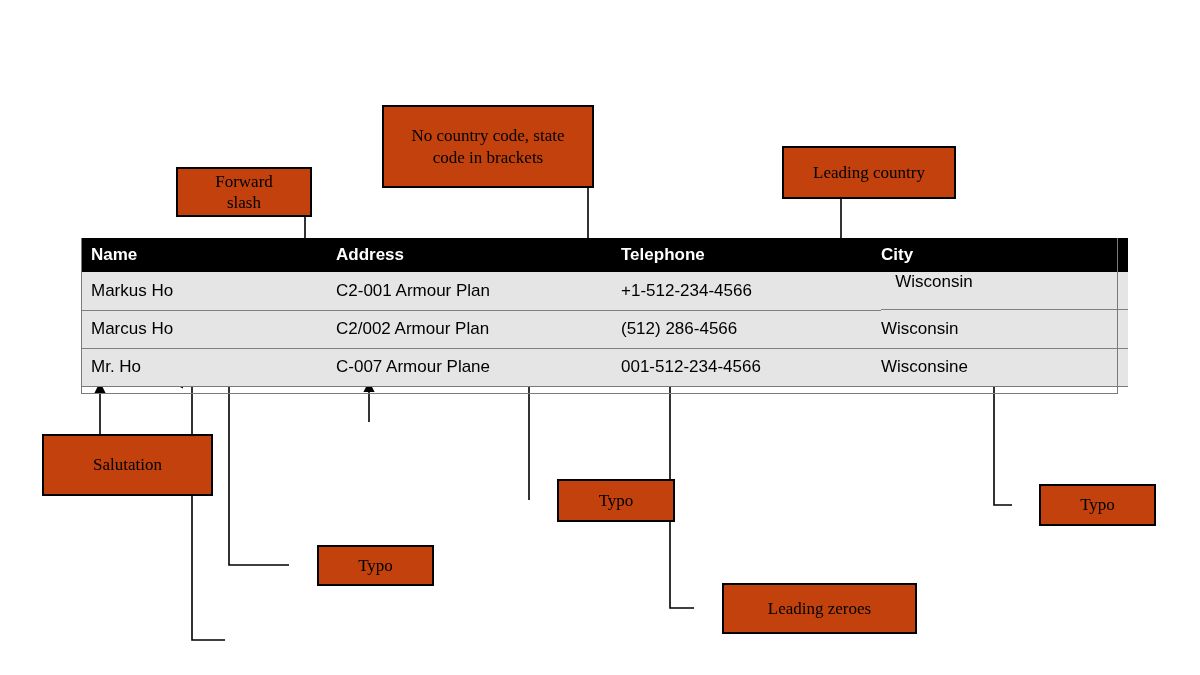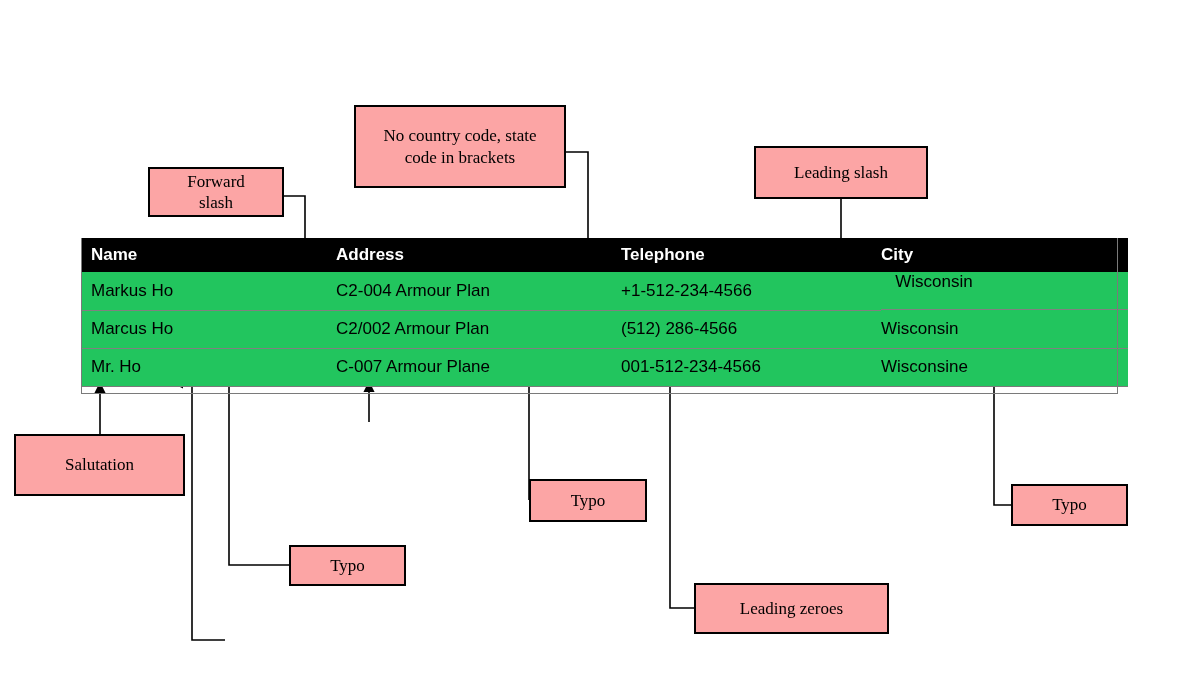--- a/index.html
+++ b/index.html
@@ -49,21 +49,21 @@
     font-size: 17px;
     font-weight: bold;
     height: 34px;
     text-align: left;
   }
   .data-table tbody td {
     height: 37px;
     font-size: 17px;
     color: #000000;
     border-bottom: 1px solid #808080;
-    background: #22c55e;
+    background: #e5e5e5;
   }
   .data-table tbody tr:last-child td {
     border-bottom: 1px solid #7a7a7a;
   }
   
   .tbl-wrap {
     position: absolute;
     left: 81px;
     top: 238px;
     width: 1037px;
@@ -84,31 +84,32 @@
 
   
   .cell { display: block; white-space: pre; }
   .ind-12 { padding-left: 12px; }
   .ind-40 { padding-left: 40px; }
 
   
   .callout {
     position: absolute;
     box-sizing: border-box;
-    background: #fca5a5;
+    background: #c2410c;
     border: 2.5px solid #000000;
     color: #000000;
     font-family: "Liberation Serif", serif;
     font-size: 17px;
     line-height: 1.25;
     display: flex;
     align-items: center;
     justify-content: center;
     text-align: center;
     padding: 2px 6px;
+    margin-left: 28px;
   }
 </style>
 </head>
 <body>
 
 <div id="canvas">
 
   <svg id="connectors" viewBox="0 0 1200 675" width="1200" height="675">
     <defs>
       <marker id="arrow" viewBox="0 0 10 10" refX="9" refY="5" markerWidth="7" markerHeight="7" orient="auto-start-reverse">
@@ -142,21 +143,21 @@
       <tr>
         <th class="c-name pad-name">Name</th>
         <th class="c-addr">Address</th>
         <th class="c-tel">Telephone</th>
         <th class="c-city">City</th>
       </tr>
     </thead>
     <tbody>
       <tr>
         <td class="c-name pad-name">Markus Ho</td>
-        <td class="c-addr">C2-004 Armour Plan</td>
+        <td class="c-addr">C2-001 Armour Plan</td>
         <td class="c-tel">+1-512-234-4566</td>
         <td class="c-city cell">   Wisconsin</td>
       </tr>
       <tr>
         <td class="c-name pad-name">Marcus Ho</td>
         <td class="c-addr">C2/002 Armour Plan</td>
         <td class="c-tel">(512) 286-4566</td>
         <td class="c-city">Wisconsin</td>
       </tr>
       <tr>
@@ -173,21 +174,21 @@
     <span style="white-space:pre-line;">Forward
 slash</span>
   </div>
 
   <div class="callout" style="left:354px; top:105px; width:212px; height:83px;">
     <span style="white-space:pre-line;">No country code, state
 code in brackets</span>
   </div>
 
   <div class="callout" style="left:754px; top:146px; width:174px; height:53px;">
-    <span style="white-space:pre-line;">Leading slash</span>
+    <span style="white-space:pre-line;">Leading country</span>
   </div>
 
   <div class="callout" style="left:14px; top:434px; width:171px; height:62px;">
     <span style="white-space:pre-line;">Salutation</span>
   </div>
 
 
   <div class="callout" style="left:529px; top:479px; width:118px; height:43px;">
     <span style="white-space:pre-line;">Typo</span>
   </div>

